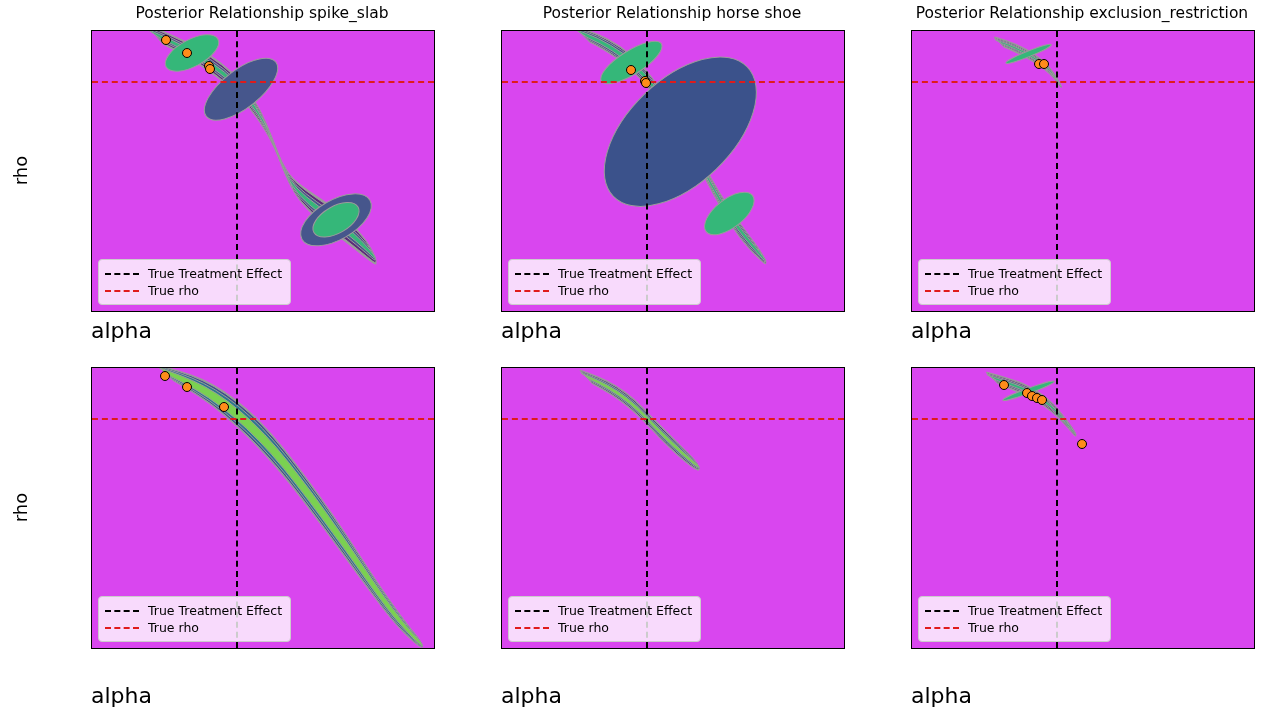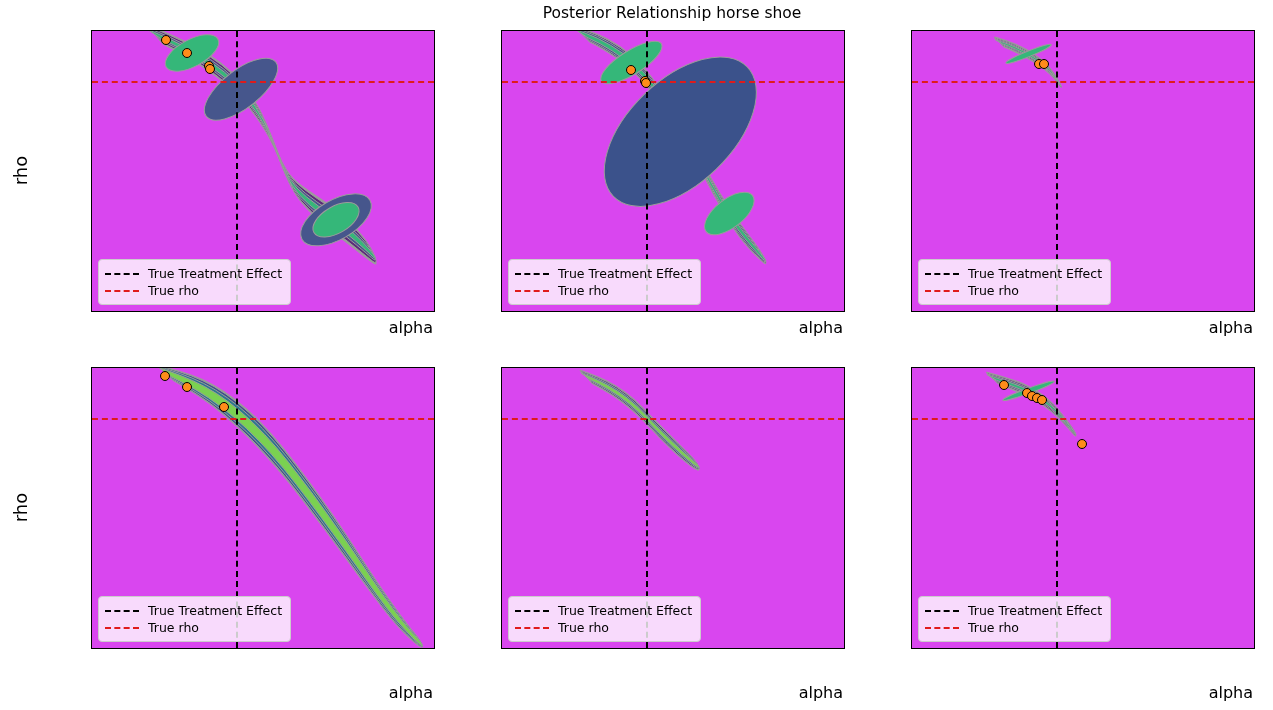--- a/index.html
+++ b/index.html
@@ -18,21 +18,21 @@
     position:absolute;
     border:1.1px solid #000;
     background:#d946ef;
     overflow:hidden;
   }
 
   
   .xtick{position:absolute;width:1.1px;height:4px;background:#000;top:100%;}
   .ytick{position:absolute;height:1.1px;width:4px;background:#000;right:100%;}
 
-  .xlabel{position:absolute;left:0;right:0;text-align:right;font-size:16px;color:#000;}
+  .xlabel{position:absolute;left:0;right:0;text-align:left;font-size:22px;color:#000;}
   .ylabel{position:absolute;font-size:18px;color:#000;transform-origin:center center;white-space:nowrap;}
 
   
   .vline{position:absolute;top:0;bottom:0;width:0;border-left:2.2px dashed #000;}
   .hline{position:absolute;left:0;right:0;height:0;border-top:2.2px dashed #e01b1b;}
 
   
   .contour-svg{position:absolute;left:0;top:0;}
 
   
@@ -55,20 +55,21 @@
   .legend-key{width:34px;height:0;margin-right:9px;flex:0 0 34px;}
   .legend-key.black{border-top:2.4px dashed #000;}
   .legend-key.red{border-top:2.4px dashed #e01b1b;}
   .legend-label{color:#000;}
 </style>
 </head>
 <body>
 
 <div id="figure">
     <div class="panel" style="left: 0px; top: 0px; width: 433px; height: 385px;">
+      <div class="panel-title" style="left: 91px; width: 342px; top: 6px;">Posterior Relationship spike_slab</div>
       <div class="axes" style="left: 91px; top: 30px; width: 342px; height: 280px;">
         <svg class="contour-svg" width="342" height="280">
           <path d="M 53.4 -7.1 Q 53.4 -7.1 65.4 -2.4 Q 77.4 2.4 90.3 8.4 Q 103.1 14.5 116.5 22.8 Q 129.8 31.1 140.3 41.1 Q 150.7 51.1 159.2 63.7 Q 167.8 76.3 173.9 91.2 Q 180.1 106.2 184.5 118.0 Q 189.0 129.8 194.8 138.8 Q 200.5 147.9 211.1 155.3 Q 221.7 162.8 233.7 170.7 Q 245.6 178.5 255.9 188.4 Q 266.1 198.2 273.0 207.6 Q 280.0 217.1 283.2 226.5 Q 286.4 236.0 281.6 232.8 Q 276.8 229.7 267.4 222.2 Q 258.0 214.7 245.5 205.3 Q 233.0 195.8 221.1 184.4 Q 209.1 173.0 203.1 163.2 Q 197.1 153.4 193.7 144.7 Q 190.3 136.1 184.7 122.7 Q 179.1 109.3 170.0 95.2 Q 160.9 81.0 149.8 69.0 Q 138.7 56.9 124.6 46.4 Q 110.5 35.9 96.9 27.8 Q 83.3 19.7 70.8 13.4 Z" fill="#9b9b9b" stroke="none" stroke-width="0"></path>
           <path d="M 53.9 -5.7 Q 53.9 -5.7 66.0 -0.8 Q 78.0 4.1 90.9 10.4 Q 103.9 16.6 117.3 25.2 Q 130.7 33.7 141.2 43.9 Q 151.7 54.1 160.3 66.9 Q 168.9 79.6 175.0 94.4 Q 181.1 109.2 185.5 120.7 Q 189.8 132.1 195.6 141.3 Q 201.4 150.4 212.1 158.2 Q 222.8 166.1 234.9 174.1 Q 246.9 182.2 257.0 191.8 Q 267.1 201.3 273.9 210.2 Q 280.6 219.0 283.2 226.5 Q 285.8 234.1 280.8 230.3 Q 275.8 226.5 266.3 218.8 Q 256.8 211.1 244.3 201.8 Q 231.9 192.5 220.1 181.5 Q 208.3 170.5 202.3 160.8 Q 196.3 151.0 192.8 142.0 Q 189.3 133.1 183.6 119.6 Q 178.0 106.0 168.9 92.0 Q 159.9 78.0 148.8 66.2 Q 137.8 54.4 123.8 44.0 Q 109.7 33.7 96.2 25.8 Q 82.7 17.9 70.3 11.8 Z" fill="#5b2a7a" stroke="#9b9b9b" stroke-width="1"></path>
           <path d="M 54.6 -3.7 Q 54.6 -3.7 66.7 1.4 Q 78.8 6.5 91.9 13.1 Q 104.9 19.6 118.4 28.5 Q 132.0 37.3 142.6 47.8 Q 153.1 58.3 161.8 71.3 Q 170.5 84.2 176.5 98.8 Q 182.5 113.4 186.7 124.4 Q 190.9 135.4 196.8 144.7 Q 202.6 153.9 213.5 162.3 Q 224.4 170.7 236.5 179.0 Q 248.6 187.2 258.6 196.5 Q 268.6 205.8 275.1 213.7 Q 281.5 221.6 283.2 226.5 Q 284.9 231.4 279.6 226.8 Q 274.2 222.1 264.7 214.1 Q 255.1 206.0 242.7 197.0 Q 230.3 187.9 218.7 177.5 Q 207.1 167.0 201.1 157.4 Q 195.2 147.7 191.5 138.3 Q 187.9 128.9 182.1 115.1 Q 176.4 101.4 167.4 87.6 Q 158.5 73.8 147.5 62.3 Q 136.6 50.8 122.6 40.7 Q 108.7 30.7 95.3 23.1 Q 81.9 15.5 69.5 9.6 Z" fill="#46568c" stroke="#9b9b9b" stroke-width="1"></path>
           <path d="M 55.2 -1.8 Q 55.2 -1.8 67.4 3.5 Q 79.6 8.8 92.7 15.6 Q 105.9 22.4 119.5 31.5 Q 133.1 40.7 143.8 51.4 Q 154.5 62.2 163.2 75.3 Q 172.0 88.5 177.9 102.9 Q 183.9 117.2 187.9 127.9 Q 192.0 138.5 197.8 147.8 Q 203.7 157.2 214.8 166.1 Q 225.9 175.0 238.1 183.5 Q 250.2 191.9 260.1 200.9 Q 270.0 209.8 276.2 217.0 Q 282.4 224.1 283.2 226.5 Q 284.0 229.0 278.4 223.5 Q 272.8 218.0 263.2 209.7 Q 253.5 201.3 241.1 192.5 Q 228.8 183.6 217.4 173.7 Q 205.9 163.7 200.0 154.2 Q 194.1 144.6 190.3 134.8 Q 186.5 125.0 180.7 111.1 Q 174.9 97.1 166.0 83.5 Q 157.1 70.0 146.3 58.7 Q 135.4 47.4 121.6 37.7 Q 107.8 27.9 94.4 20.6 Q 81.1 13.3 68.8 7.6 Z" fill="#35b779" stroke="#9b9b9b" stroke-width="1"></path>
           <ellipse cx="149.0" cy="58.2" rx="44.1" ry="18.9" transform="rotate(-38 149.0 58.2)" fill="#46568c" stroke="#9b9b9b" stroke-width="1"></ellipse>
           <ellipse cx="244.0" cy="188.8" rx="39.2" ry="19.7" transform="rotate(-30 244.0 188.8)" fill="#46568c" stroke="#9b9b9b" stroke-width="1"></ellipse>
           <ellipse cx="100.0" cy="22.0" rx="29.4" ry="13.4" transform="rotate(-28 100.0 22.0)" fill="#35b779" stroke="#9b9b9b" stroke-width="1"></ellipse>
           <ellipse cx="244.0" cy="188.8" rx="25.5" ry="13.4" transform="rotate(-30 244.0 188.8)" fill="#35b779" stroke="#9b9b9b" stroke-width="1"></ellipse>
@@ -131,20 +132,21 @@
           </div>
           <div class="legend-row">
             <span class="legend-key red"></span>
             <span class="legend-label">True rho</span>
           </div>
         </div>
       </div>
       <div class="xlabel" style="left: 91px; width: 342px; top: 318px;">alpha</div>
     </div>
     <div class="panel" style="left: 820px; top: 0px; width: 433px; height: 385px;">
+      <div class="panel-title" style="left: 91px; width: 342px; top: 6px;">Posterior Relationship exclusion_restriction</div>
       <div class="axes" style="left: 91px; top: 30px; width: 342px; height: 280px;">
         <svg class="contour-svg" width="342" height="280">
           <path d="M 81.9 5.3 Q 81.9 5.3 88.6 7.2 Q 95.3 9.1 102.0 12.0 Q 108.8 14.8 115.6 18.6 Q 122.4 22.3 128.3 27.1 Q 134.2 31.8 138.2 36.8 Q 142.2 41.8 144.9 46.6 Q 147.7 51.3 149.0 55.1 Q 150.2 58.8 148.1 55.7 Q 145.9 52.5 142.1 48.1 Q 138.3 43.7 132.4 39.0 Q 126.5 34.3 119.6 30.2 Q 112.7 26.1 105.7 22.7 Q 98.7 19.2 91.7 16.4 Z" fill="#9b9b9b" stroke="none" stroke-width="0"></path>
           <path d="M 82.3 6.6 Q 82.3 6.6 89.1 8.6 Q 95.8 10.6 102.6 13.6 Q 109.4 16.5 116.2 20.3 Q 123.0 24.1 128.9 28.8 Q 134.8 33.6 138.8 38.5 Q 142.8 43.4 145.4 47.9 Q 148.0 52.4 149.0 55.1 Q 149.9 57.7 147.6 54.3 Q 145.3 50.9 141.5 46.4 Q 137.6 41.9 131.8 37.2 Q 125.9 32.5 119.0 28.5 Q 112.1 24.4 105.2 21.0 Q 98.2 17.7 91.2 15.0 Z" fill="#472d7b" stroke="#9b9b9b" stroke-width="1"></path>
           <path d="M 82.7 7.6 Q 82.7 7.6 89.5 9.7 Q 96.2 11.9 103.0 14.9 Q 109.9 17.9 116.7 21.8 Q 123.5 25.6 129.4 30.3 Q 135.3 35.1 139.3 39.9 Q 143.2 44.8 145.8 49.1 Q 148.4 53.4 149.0 55.1 Q 149.5 56.8 147.2 53.2 Q 144.9 49.6 141.0 45.0 Q 137.1 40.4 131.3 35.7 Q 125.4 31.0 118.5 27.0 Q 111.6 23.0 104.7 19.7 Q 97.8 16.4 90.9 13.9 Z" fill="#3b528b" stroke="#9b9b9b" stroke-width="1"></path>
           <path d="M 83.0 8.5 Q 83.0 8.5 89.8 10.8 Q 96.6 13.0 103.5 16.1 Q 110.3 19.2 117.2 23.1 Q 124.0 27.0 129.9 31.7 Q 135.8 36.4 139.7 41.2 Q 143.6 46.0 146.2 50.1 Q 148.7 54.2 149.0 55.1 Q 149.2 55.9 146.8 52.1 Q 144.5 48.4 140.6 43.7 Q 136.7 39.1 130.8 34.3 Q 124.9 29.6 118.0 25.7 Q 111.2 21.7 104.3 18.5 Q 97.4 15.3 90.5 12.8 Z" fill="#35b779" stroke="#9b9b9b" stroke-width="1"></path>
           <ellipse cx="116.6" cy="22.8" rx="24.5" ry="2.8" transform="rotate(-22 116.6 22.8)" fill="#35b779" stroke="#9b9b9b" stroke-width="1"></ellipse>
         </svg>
         <div class="vline" style="left: 144.1px;"></div>
         <div class="hline" style="top: 50.3px;"></div>

